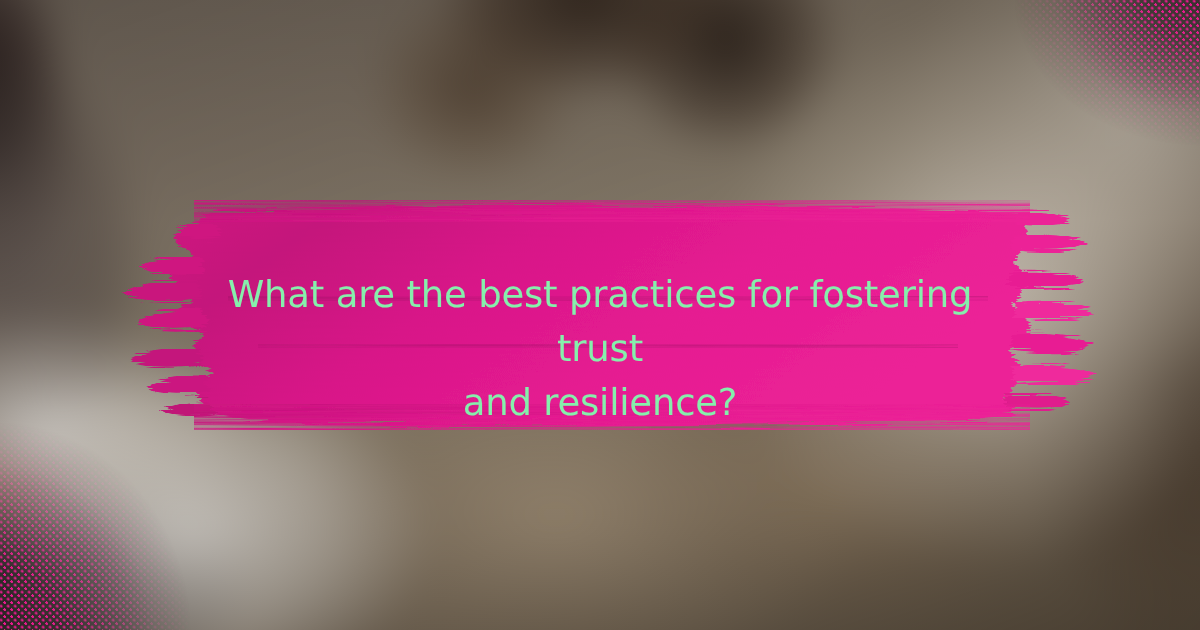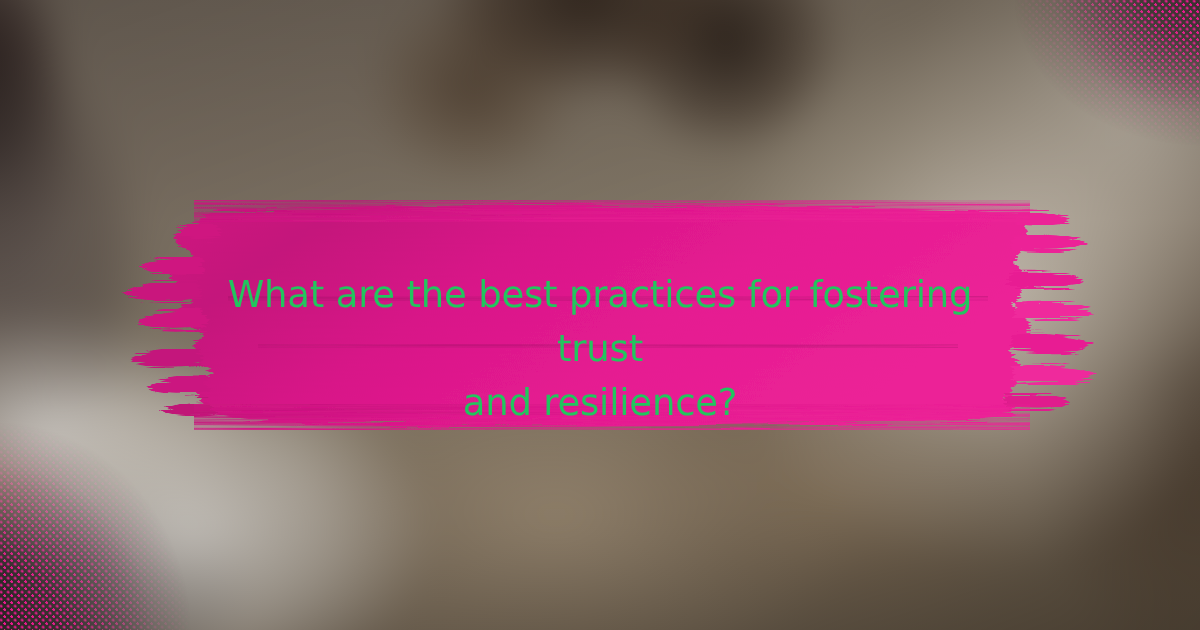--- a/index.html
+++ b/index.html
@@ -89,21 +89,21 @@
     width:940px; height:268px;
   }
   .brush-wrap svg{ display:block; width:100%; height:100%; overflow:visible; }
 
   
   .headline{
     position:absolute;
     left:180px; top:268px;
     width:840px;
     text-align:center;
-    color:#22c55e;
+    color:#86efac;
     font-family:"DejaVu Sans", sans-serif;
     font-size:37px;
     font-weight:400;
     line-height:54px;
     letter-spacing:-0.2px;
     white-space:pre-line;
     text-rendering:geometricPrecision;
   }
 </style>
 </head>

